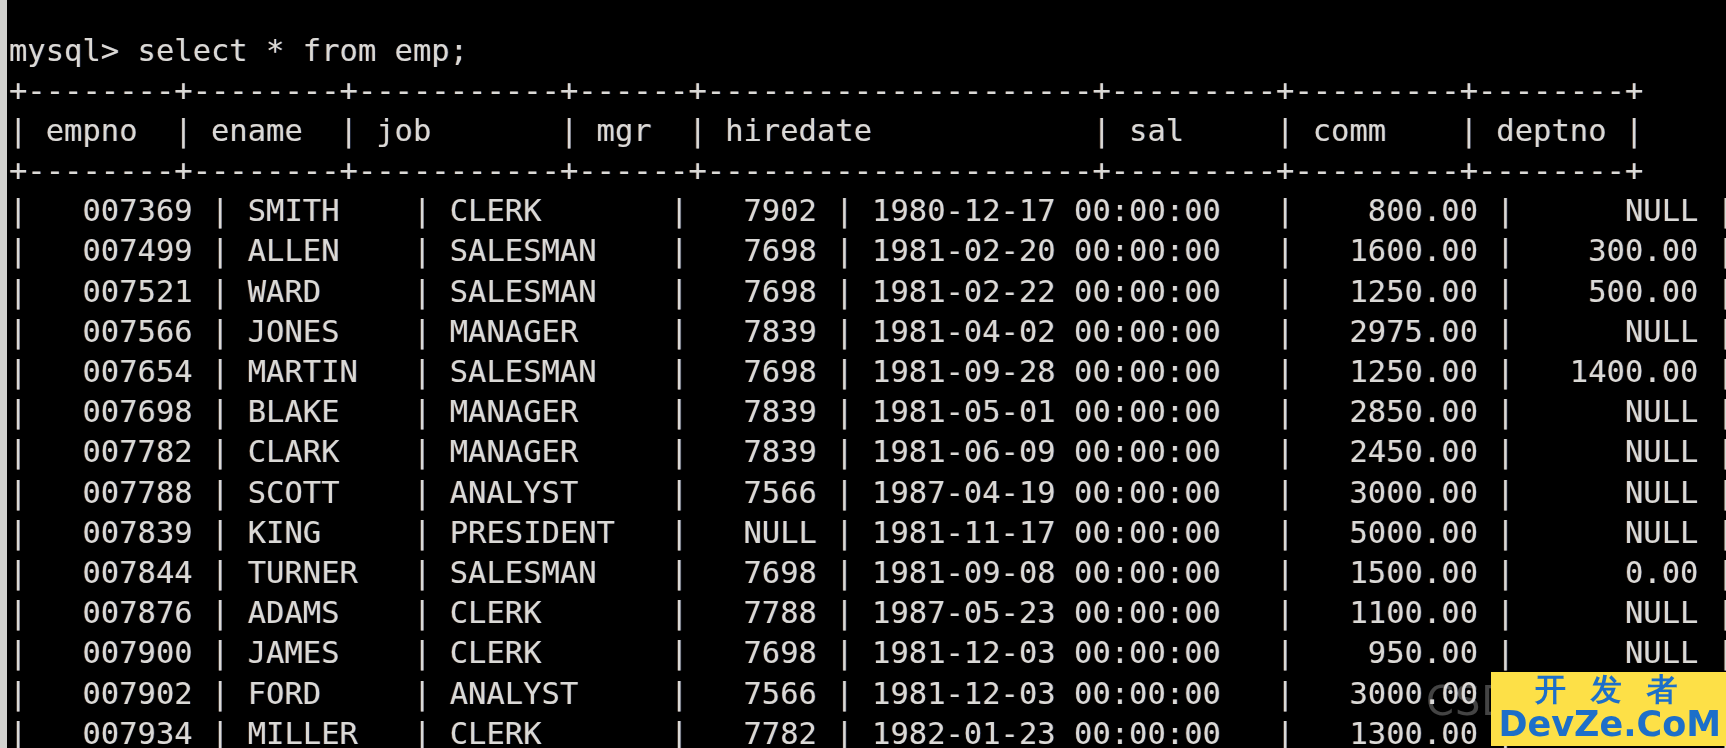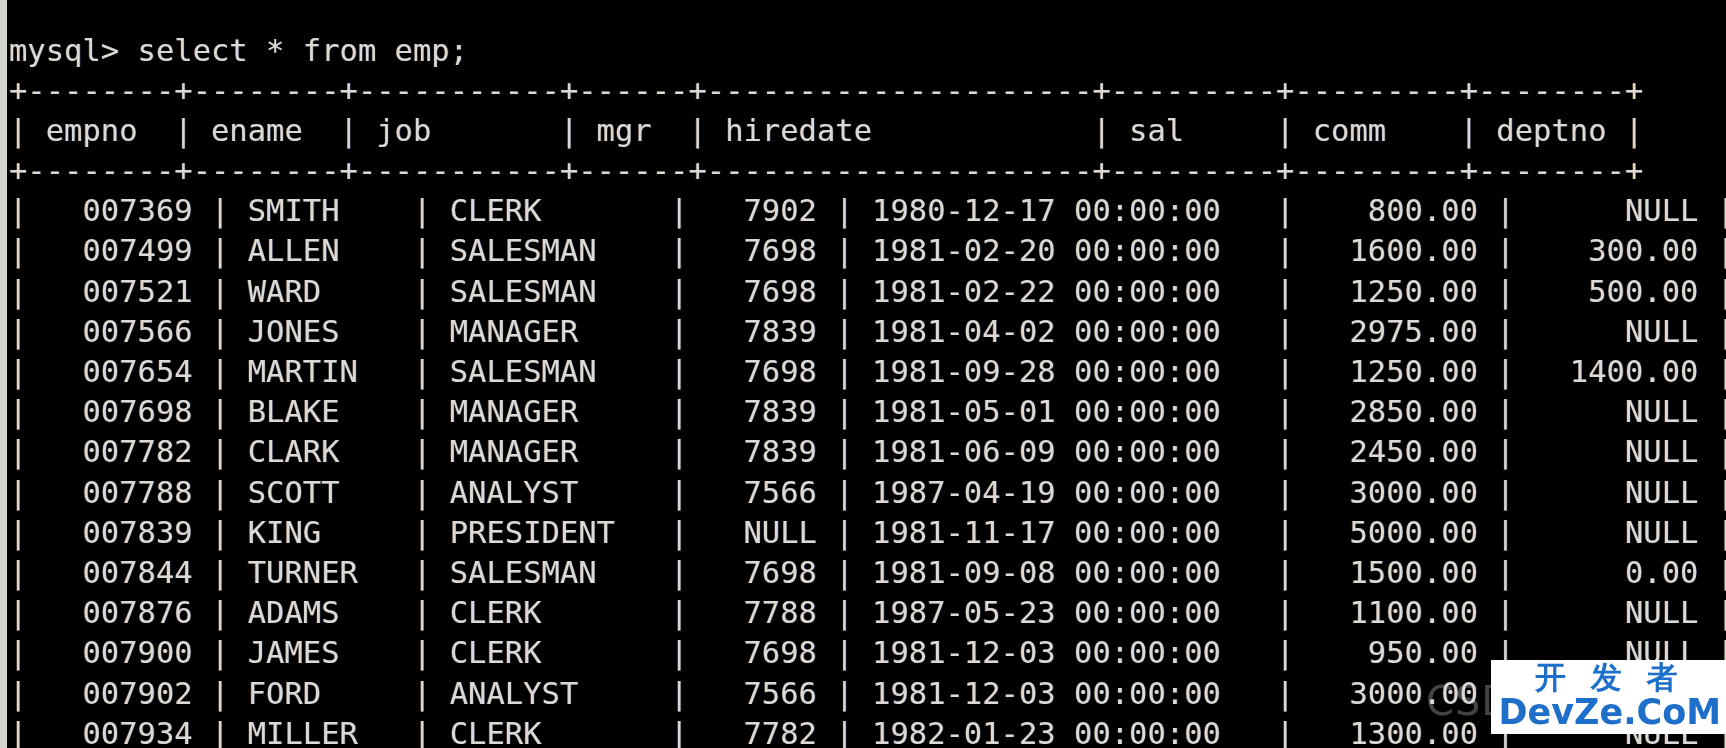--- a/index.html
+++ b/index.html
@@ -63,22 +63,22 @@
     font-size: 40px;
     font-weight: 400;
     color: rgba(225, 225, 225, 0.30);
     letter-spacing: 1px;
     white-space: nowrap;
   }
 
   #watermark-badge {
     position: absolute;
     right: 0px;
-    bottom: 12px;
-    background: #ffffff;
+    bottom: 0px;
+    background: #fde047;
     padding: 2px 5px 4px 7px;
     line-height: 1;
   }
 
   #watermark-cn {
     display: block;
     font-family: "DejaVu Sans", "Liberation Sans", sans-serif;
     font-size: 31px;
     font-weight: 700;
     color: #1d6fc9;

